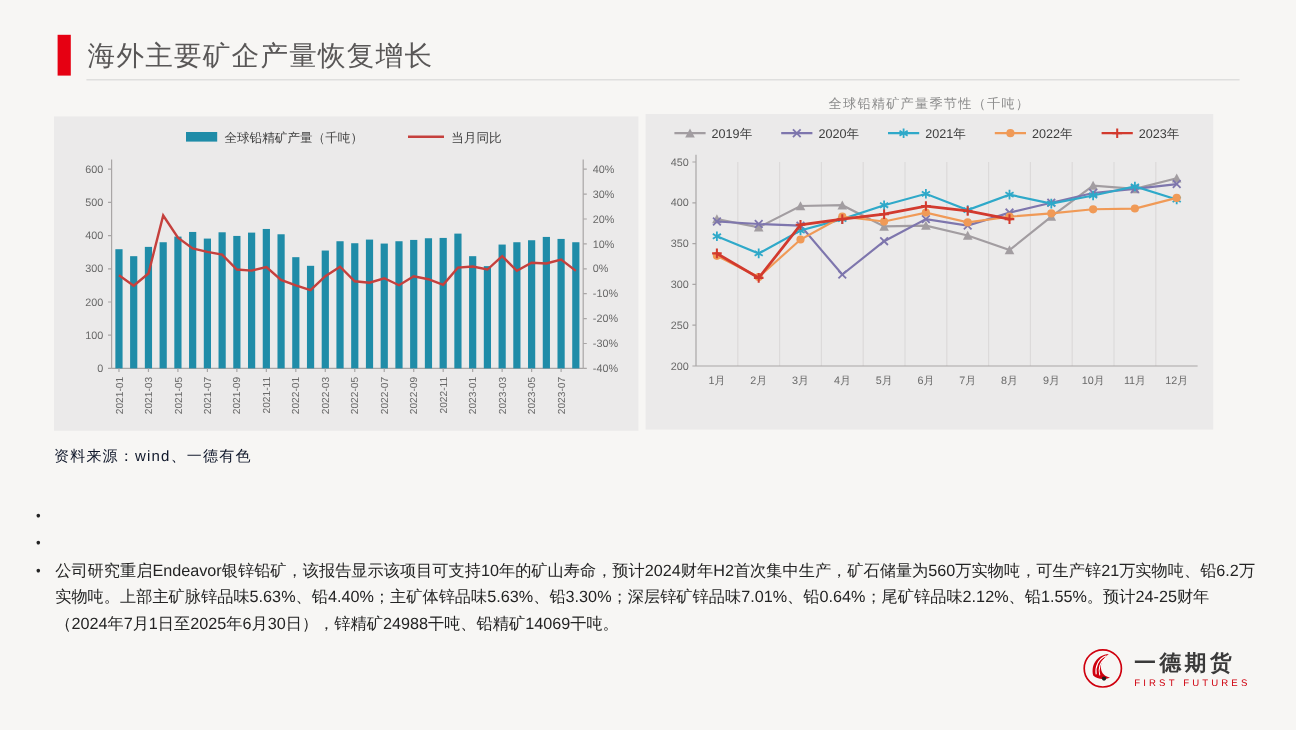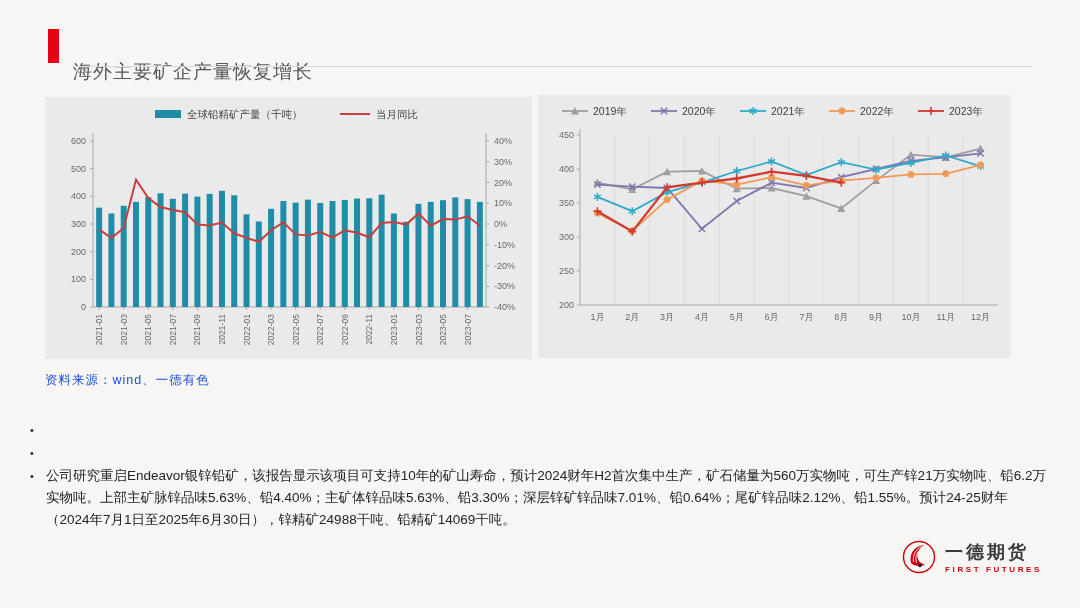--- a/index.html
+++ b/index.html
@@ -5,47 +5,47 @@
   * { margin:0; padding:0; box-sizing:border-box; }
   html,body { width:1080px; height:608px; }
   body {
     font-family:"Liberation Sans","DejaVu Sans",sans-serif;
     background:#f7f6f4; position:relative; overflow:hidden;
   }
   .page { position:absolute; inset:0; }
 
   
   .accent-bar { position:absolute; left:48px; top:29px; width:11px; height:34px; background:#e60012; }
-  .page-title { position:absolute; left:73px; top:31px; font-size:19px; font-weight:500; color:#595757; letter-spacing:1px;margin-top:28px; }
+  .page-title { position:absolute; left:73px; top:31px; font-size:23px; font-weight:500; color:#595757; letter-spacing:1px; }
   .title-rule { position:absolute; left:72px; top:66px; width:961px; height:1px; background:#d9d9d9; }
 
   
   .panel { position:absolute; background:#ebeaea; }
   .panel-left { left:45px; top:97px; width:487px; height:262px; }
   .panel-right { left:538px; top:95px; width:473px; height:263px; }
   .right-chart-title { position:absolute; left:538px; top:79px; width:473px; text-align:center; font-size:11px; color:#8c8c8c; letter-spacing:1px; }
 
   svg text.tick { font-size:9px; fill:#696969; }
   svg text.tick-rot { font-size:8.5px; fill:#696969; }
   svg text.lgd { font-size:10.5px; fill:#3f3f3f; }
   svg line.axis { stroke:#a9a6a6; stroke-width:1; }
   svg line.grid { stroke:#dcdada; stroke-width:1; }
 
   
-  .source-note { position:absolute; left:45px; top:372px; font-size:12.5px; color:#1d4ed8; letter-spacing:1px; }
+  .source-note { position:absolute; left:45px; top:372px; font-size:12.5px; color:#0f172a; letter-spacing:1px; }
 
   
   .bullets { position:absolute; left:30px; top:419px; width:1020px; list-style:none; }
   .bullets li { display:flex; font-size:13.5px; color:#232323; line-height:22px; margin-bottom:1px; }
   .bullets .dot { flex:0 0 16px; font-size:11px; color:#232323; line-height:22px; }
 
   
   .logo { position:absolute; right:38px; top:538px; display:flex; align-items:center; gap:7px; }
   .logo-text-cn { font-size:18px; font-weight:bold; color:#3a3a3a; letter-spacing:3px; }
-  .logo-text-en { font-size:8px; font-weight:bold; color:#cf000e; letter-spacing:2.6px; margin-top:1px; }
+  .logo-text-en { font-size:8px; font-weight:normal; color:#cf000e; letter-spacing:2.6px; margin-top:1px; }
 </style>
 </head>
 <body>
 
 <div class="page">
 
   <div class="accent-bar"></div>
   <h1 class="page-title">海外主要矿企产量恢复增长</h1>
   <div class="title-rule"></div>
 
@@ -151,20 +151,21 @@
         <text class="tick-rot" text-anchor="end" transform="translate(401.0,217) rotate(-90)">2023-05</text>
         <line x1="422.578125" y1="210" x2="422.578125" y2="213" class="axis"></line>
         <text class="tick-rot" text-anchor="end" transform="translate(425.6,217) rotate(-90)">2023-07</text>
         <rect x="110" y="13" width="26" height="8" fill="#1f8ca8"></rect>
         <text x="142" y="21" class="lgd">全球铅精矿产量（千吨）</text>
         <line x1="295" y1="17" x2="325" y2="17" stroke="#c5403d" stroke-width="2"></line>
         <text x="331" y="21" class="lgd">当月同比</text>
       </svg>
   </div>
 
+  <div class="right-chart-title">全球铅精矿产量季节性（千吨）</div>
   <div class="panel panel-right">
     <svg id="chart-right" width="473" height="263">
         <text x="36" y="213" text-anchor="end" class="tick">200</text>
         <line x1="39" y1="210" x2="42" y2="210" class="axis"></line>
         <text x="36" y="179" text-anchor="end" class="tick">250</text>
         <line x1="39" y1="176" x2="42" y2="176" class="axis"></line>
         <text x="36" y="145" text-anchor="end" class="tick">300</text>
         <line x1="39" y1="142" x2="42" y2="142" class="axis"></line>
         <text x="36" y="111" text-anchor="end" class="tick">350</text>
         <line x1="39" y1="108" x2="42" y2="108" class="axis"></line>

